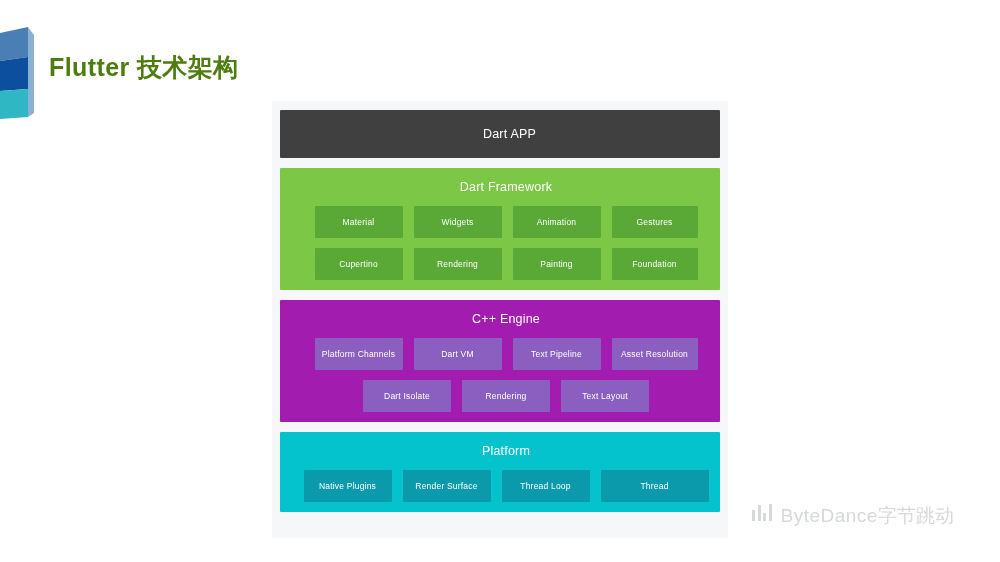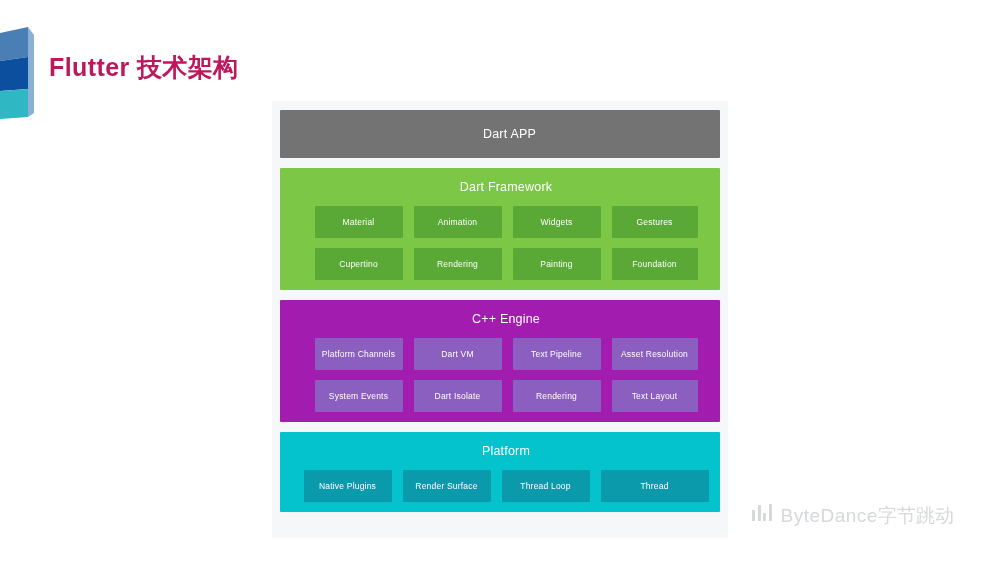--- a/index.html
+++ b/index.html
@@ -25,21 +25,21 @@
   }
   .corner-logo svg { display: block; }
 
   
   .slide-title {
     position: absolute;
     left: 49px;
     top: 51px;
     font-size: 25px;
     font-weight: bold;
-    color: #be185d;
+    color: #4d7c0f;
     letter-spacing: 0.4px;
     white-space: nowrap;
   }
 
   
   .diagram {
     position: absolute;
     left: 272px;
     top: 101px;
     width: 456px;
@@ -59,21 +59,21 @@
   .layer-title {
     text-align: center;
     color: #ffffff;
     font-size: 12.5px;
     font-weight: normal;
     letter-spacing: 0.2px;
   }
 
   
   .layer-app {
-    background: #737373;
+    background: #404040;
     height: 48px;
     display: flex;
     align-items: center;
     justify-content: center;
     padding-left: 19px;
   }
 
   
   .layer-stack {
     padding: 12px 0 10px 12px;
@@ -167,42 +167,41 @@
 <div class="diagram">
 
   <div class="layer layer-app">
     <div class="layer-title">Dart APP</div>
   </div>
 
   <div class="layer layer-stack layer-framework">
     <div class="layer-title">Dart Framework</div>
     <div class="cell-row">
       <div class="cell">Material</div>
+      <div class="cell">Widgets</div>
       <div class="cell">Animation</div>
-      <div class="cell">Widgets</div>
       <div class="cell">Gestures</div>
     </div>
     <div class="cell-row">
       <div class="cell">Cupertino</div>
       <div class="cell">Rendering</div>
       <div class="cell">Painting</div>
       <div class="cell">Foundation</div>
     </div>
   </div>
 
   <div class="layer layer-stack layer-engine">
     <div class="layer-title">C++ Engine</div>
     <div class="cell-row">
       <div class="cell">Platform Channels</div>
       <div class="cell">Dart VM</div>
       <div class="cell">Text Pipeline</div>
       <div class="cell">Asset Resolution</div>
     </div>
     <div class="cell-row">
-      <div class="cell">System Events</div>
       <div class="cell">Dart Isolate</div>
       <div class="cell">Rendering</div>
       <div class="cell">Text Layout</div>
     </div>
   </div>
 
   <div class="layer layer-stack layer-platform">
     <div class="layer-title">Platform</div>
     <div class="cell-row">
       <div class="cell">Native Plugins</div>

